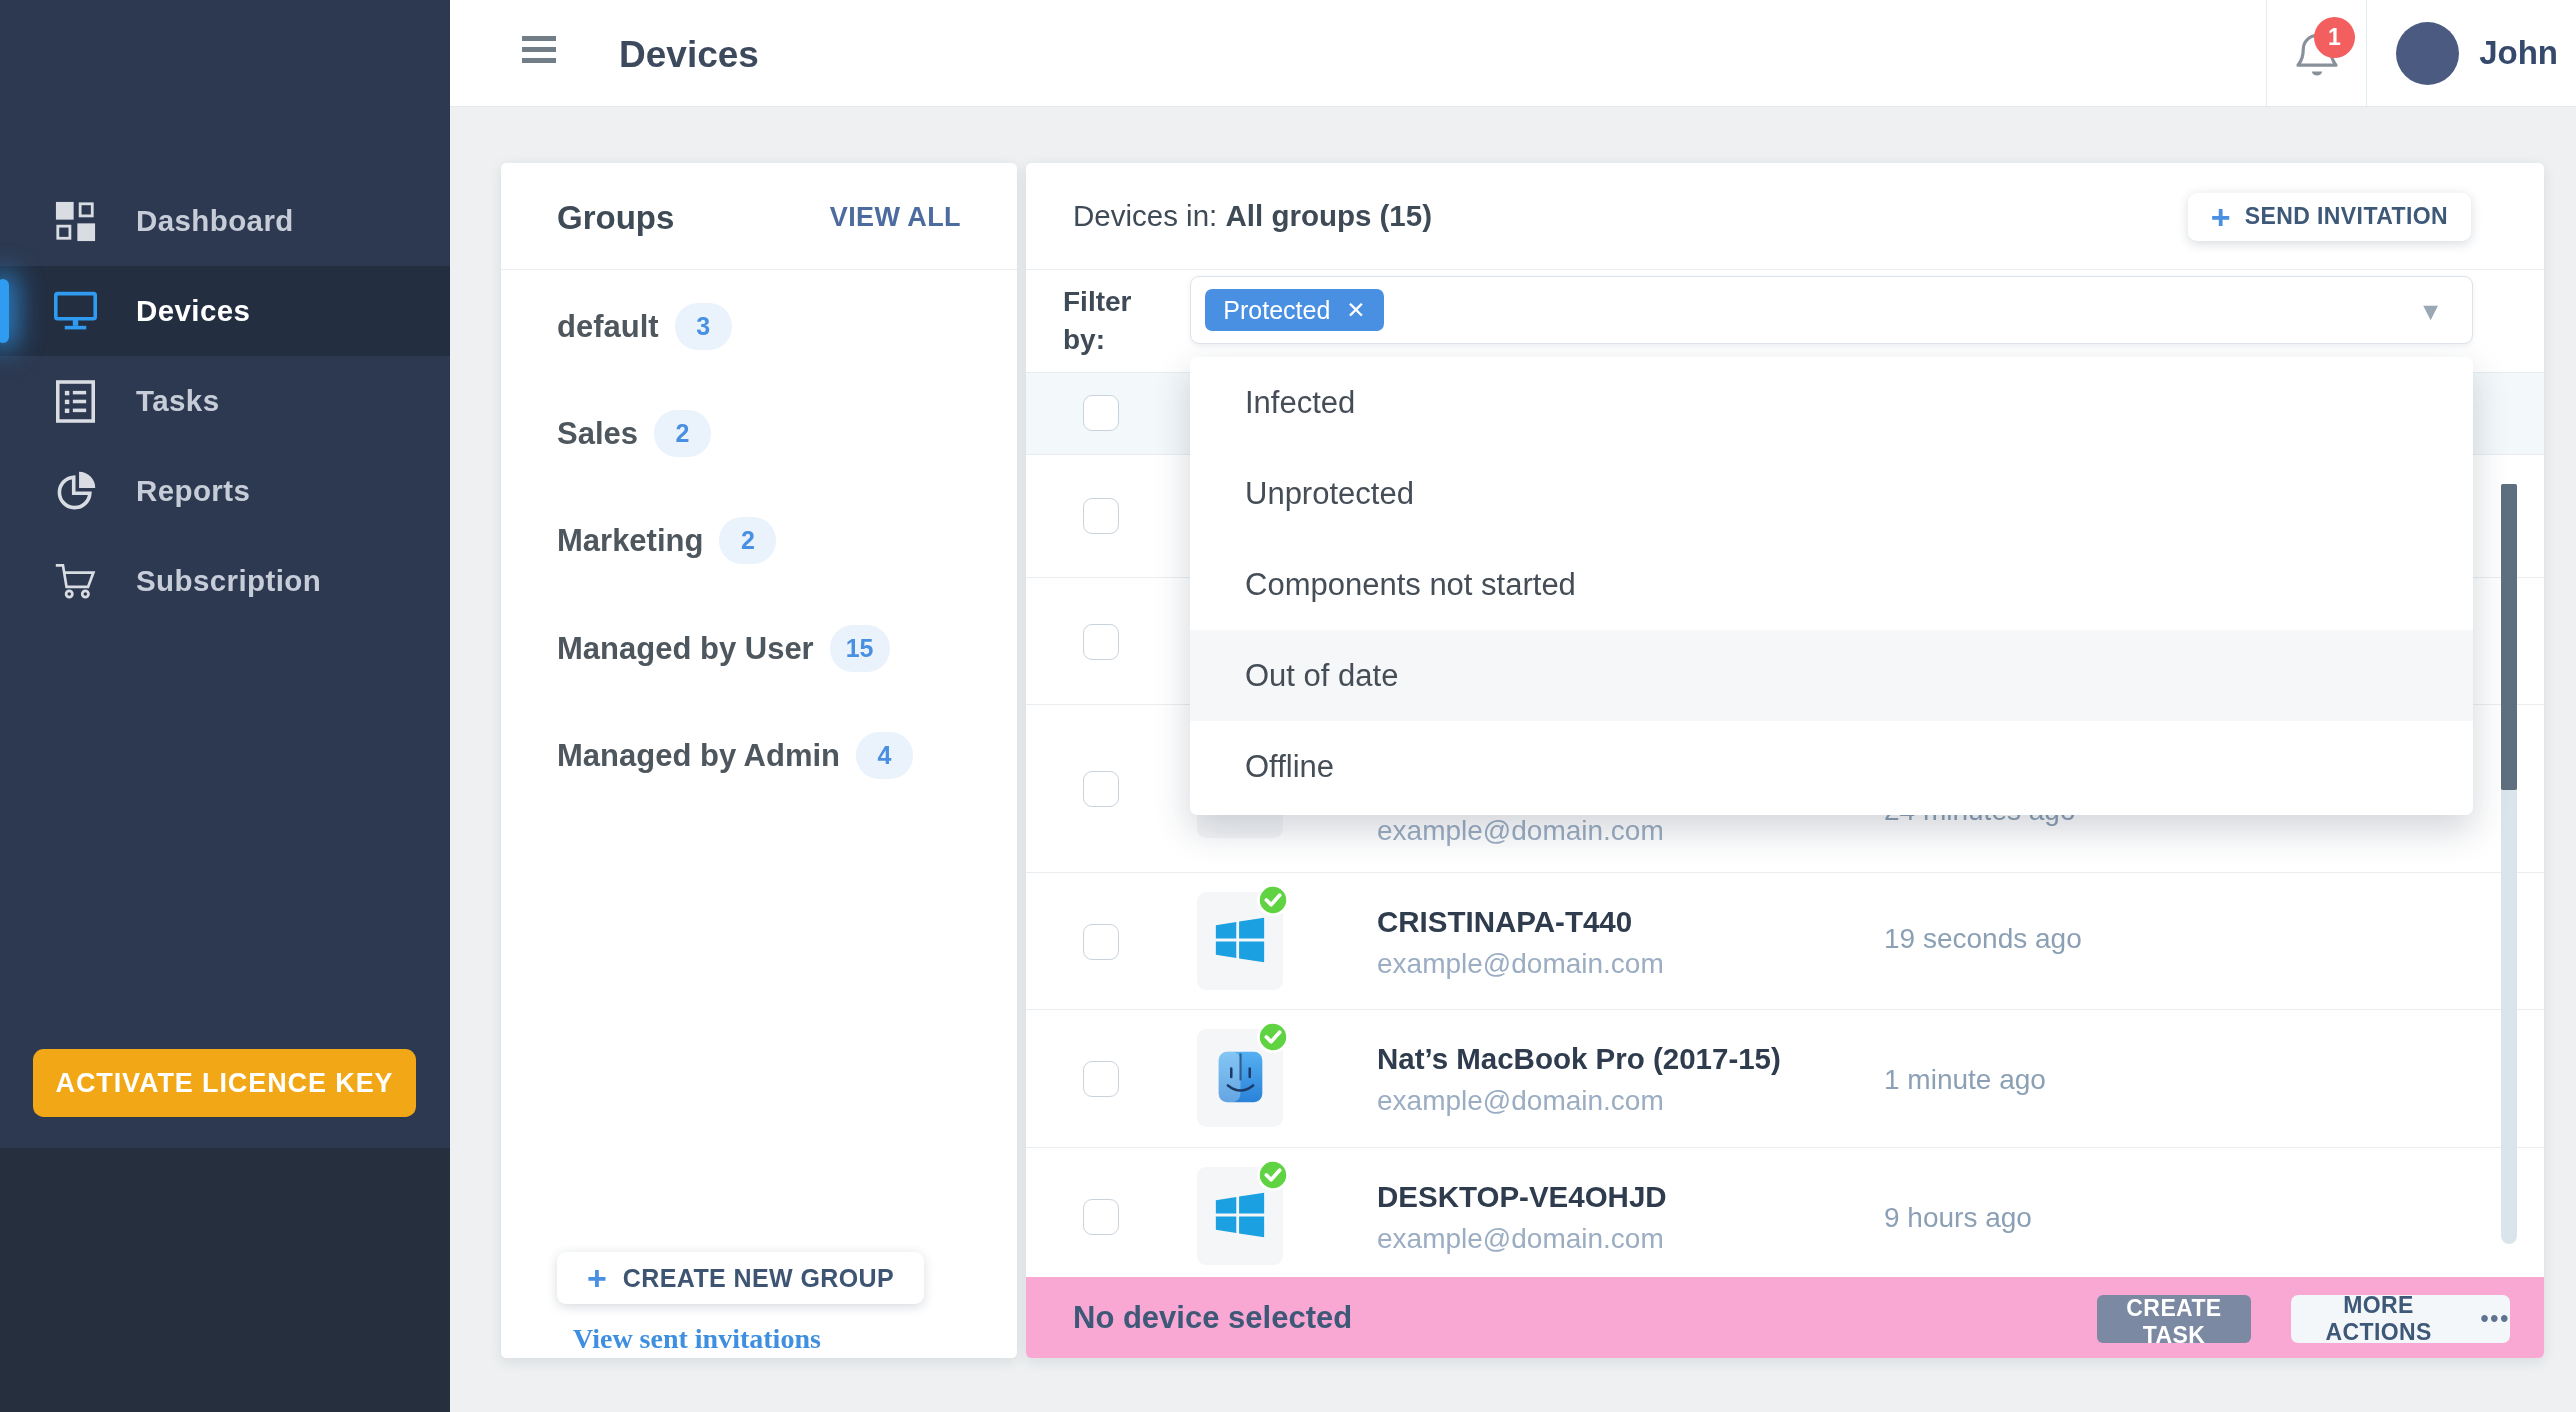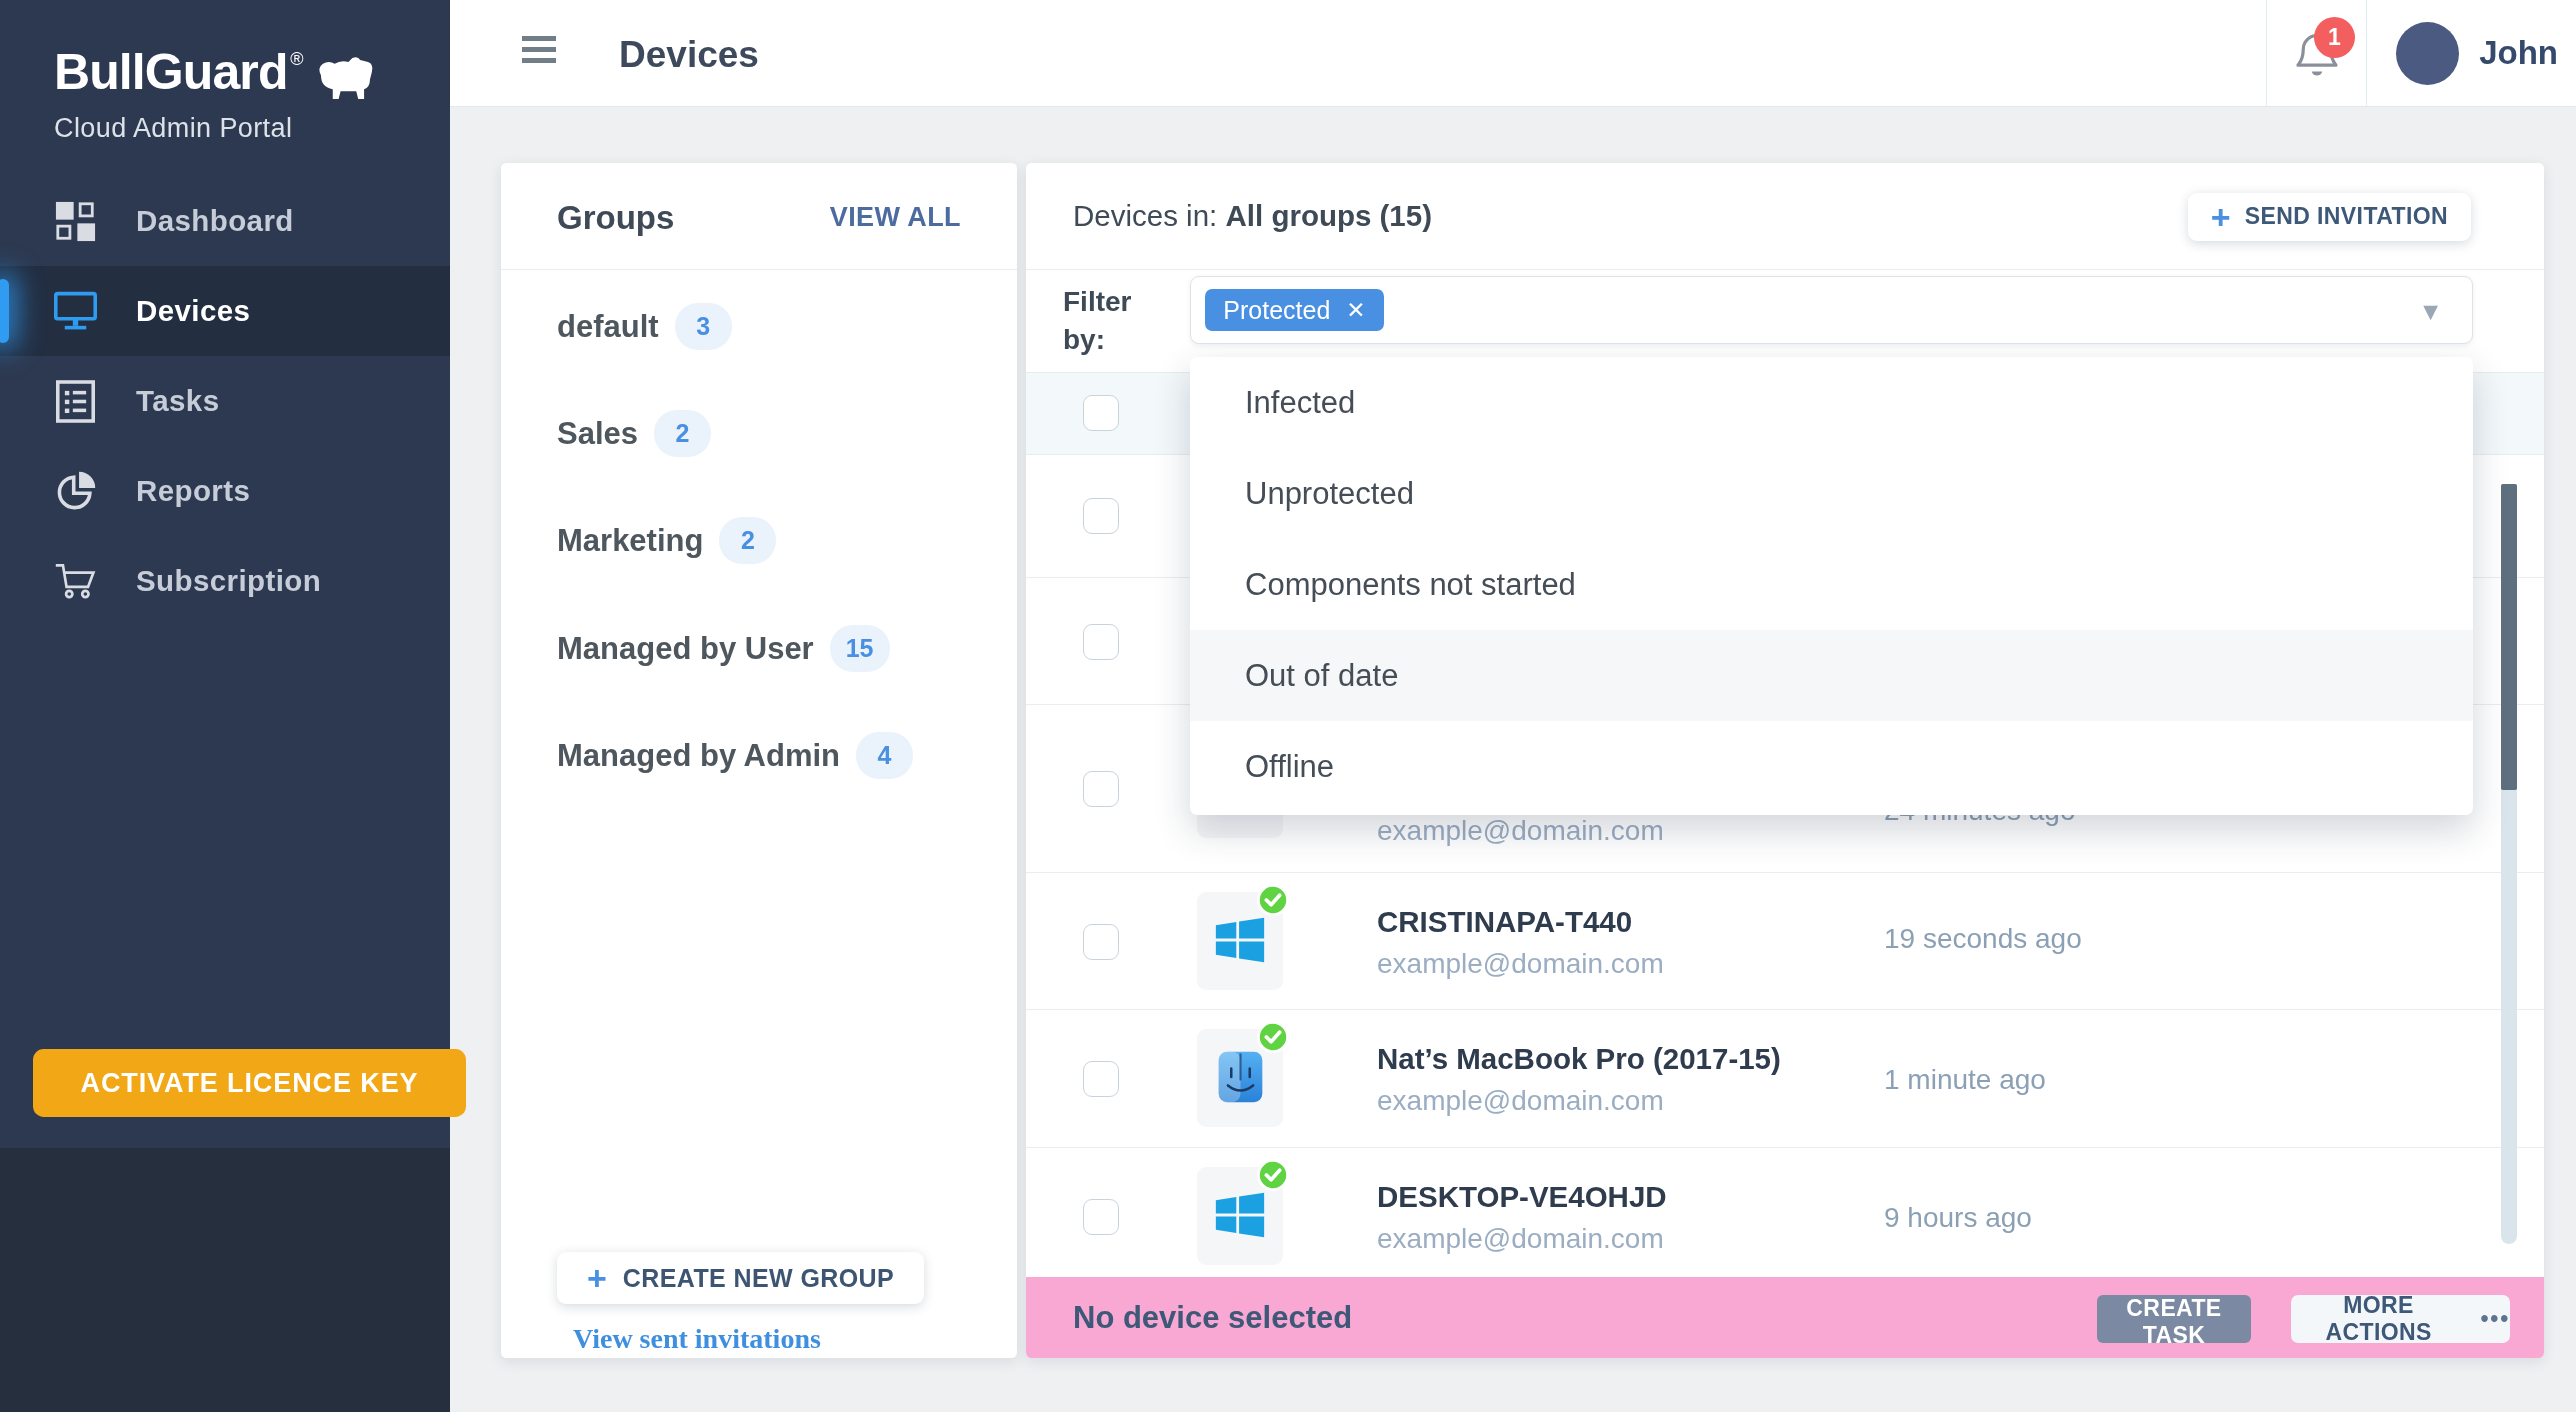--- a/index.html
+++ b/index.html
@@ -18,21 +18,21 @@
 
   .nav { position:absolute; left:0; top:176px; width:450px; }
   .nav-item { position:relative; height:90px; display:flex; align-items:center; cursor:pointer; }
   .nav-item.active { background:#232e41; }
   .active-bar { position:absolute; left:-2.7px; top:12.5px; width:11.6px; height:64px; border-radius:7.2px;
                 background:#2f9bf1; box-shadow:0 0 27px 7.2px rgba(47,155,241,0.8); }
   .nav-icon { width:43px; height:43px; margin-left:54px; display:flex; align-items:center; justify-content:center; flex:none; }
   .nav-label { margin-left:39px; color:#c6cdd8; font-size:29.5px; font-weight:bold; letter-spacing:0.4px; }
   .nav-item.active .nav-label { color:#ffffff; }
 
-  .activate-btn { position:absolute; left:33px; top:1049px; width:433px; height:68px; background:#f2a716;
+  .activate-btn { position:absolute; left:33px; top:1049px; width:383px; height:68px; background:#f2a716;
                   border:none; border-radius:10.7px; color:#fff; font-size:27px; font-weight:bold;
                   letter-spacing:0.9px; cursor:pointer; font-family:inherit; }
   .side-footer { position:absolute; left:0; top:1148px; width:450px; height:264px; background:#252f3d; }
 
   
   .topbar { position:absolute; left:450px; top:0; width:2126px; height:107px; background:#fff;
             border-bottom:1.8px solid #e5e8ea; z-index:9; }
   .hamburger { position:absolute; left:72px; top:36px; width:34px; height:36px; cursor:pointer; }
   .hamburger div { width:34px; height:5.4px; background:#717d87; margin-bottom:5.4px; }
   .page-title { position:absolute; left:169px; top:34px; font-size:37px; font-weight:bold; color:#3d4a5d; }
@@ -132,32 +132,20 @@
                       letter-spacing:0.4px; cursor:pointer; font-family:inherit;
                       display:flex; align-items:center; justify-content:center; }
   .dots { margin-left:14.3px; color:#5d7390; font-size:23px; letter-spacing:1.8px; }
 </style>
 </head>
 <body>
 
 <div class="app">
 
   <aside class="sidebar">
-    <div class="logo-block">
-      <div class="logo-line">
-        <span class="logo-name">BullGuard</span>
-        <span class="logo-reg">®</span>
-        <span class="logo-dog">
-          <svg width="63" height="47" viewBox="0 0 32 24">
-              <path d="M4 10 Q2 6 5 4 Q8 2 11 4 Q14 2 18 3 L20 1 Q23 0 24 2 L28 3 Q31 4 30 8 L29 12 Q29 16 26 17 L26 22 L23 22 L22 18 L14 18 L13 22 L10 22 L10 17 Q4 16 4 10 Z" fill="#fff"></path>
-            </svg>
-        </span>
-      </div>
-      <div class="logo-sub">Cloud Admin Portal</div>
-    </div>
 
     <nav class="nav">
       <div class="nav-item">
         <span class="nav-icon">
           <svg width="41" height="41" viewBox="0 0 44 44">
             <rect x="1" y="1" width="19" height="19" fill="#d9dde3"></rect>
             <rect x="27" y="3" width="13" height="13" fill="none" stroke="#d9dde3" stroke-width="3"></rect>
             <rect x="3" y="27" width="13" height="13" fill="none" stroke="#d9dde3" stroke-width="3"></rect>
             <rect x="24" y="24" width="19" height="19" fill="#d9dde3"></rect>
           </svg>

